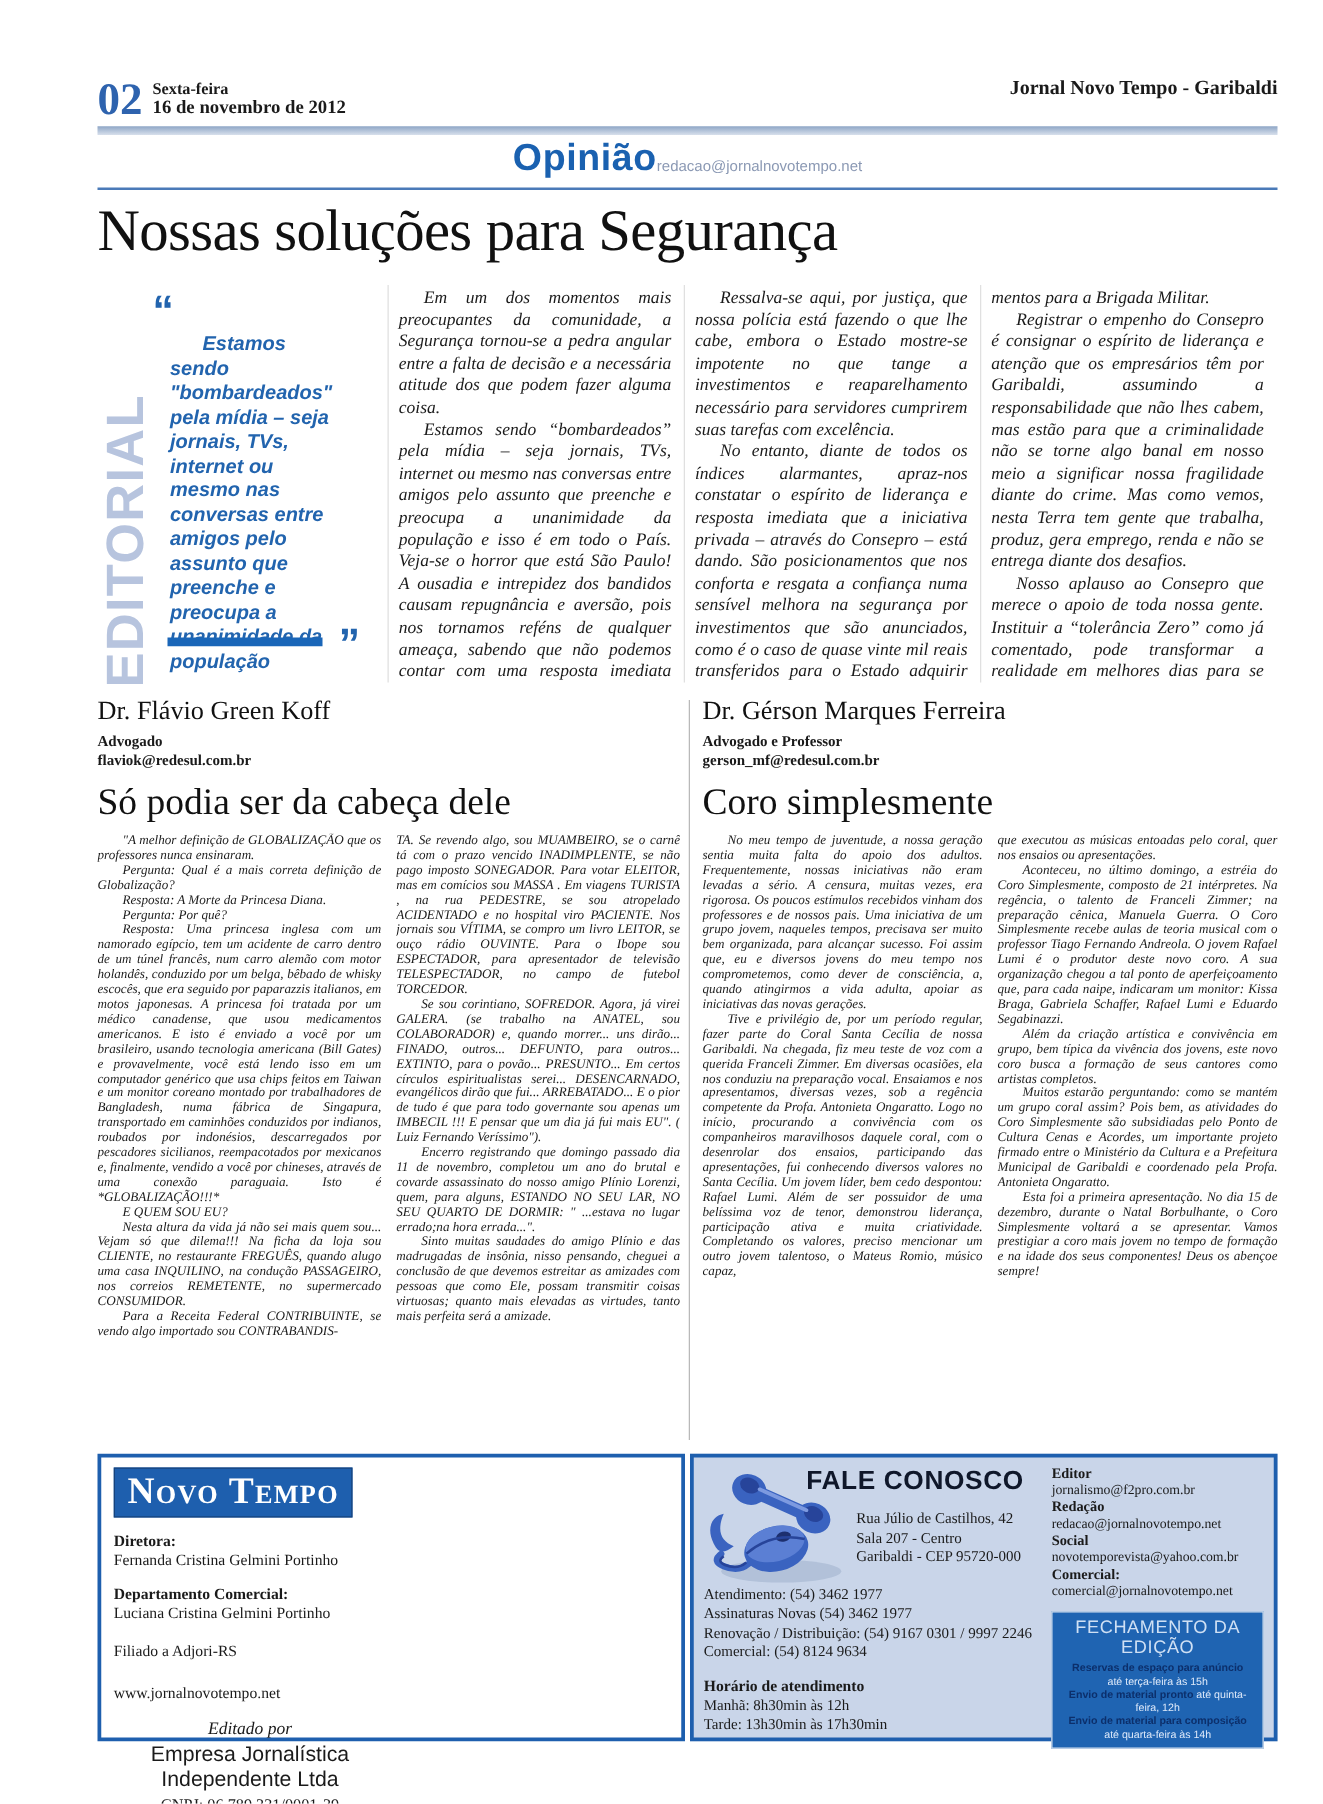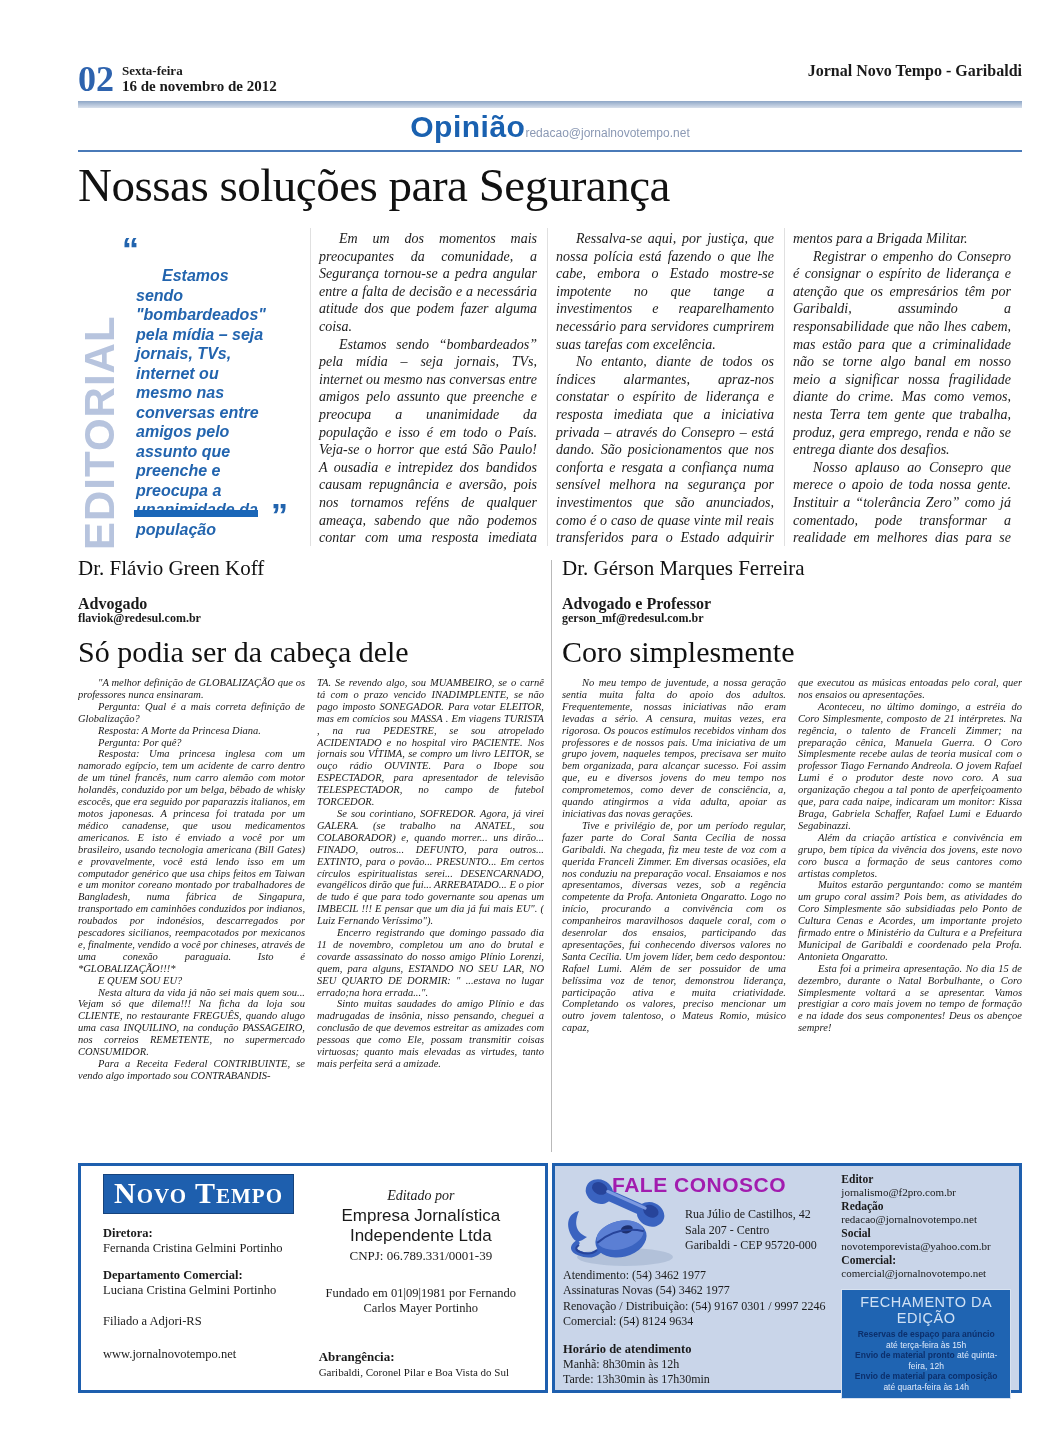--- a/index.html
+++ b/index.html
@@ -38,48 +38,48 @@
   .ed-col p, .body-col p { text-indent:20px; margin:0;font-style:italic; }
   .cont p:first-child { text-indent:0; }
 
   
   .articles { position:absolute; left:78px; top:556px; width:944px; height:600px; }
   .half { position:absolute; top:0; height:600px; }
   .half-left { left:0; width:466px; }
   .half-right { left:484px; width:460px; }
   .half-divider { position:absolute; left:473px; top:4px; width:1px; height:592px; background:#b9b9b9; }
   .author-name { font-size:21px; line-height:24px; color:#111; }
-  .author-role { font-size:16px; font-weight:bold; line-height:15px; margin-top:16px; }
+  .author-role { font-size:12px; font-weight:bold; line-height:15px; margin-top:6px; }
   .author-mail { font-size:12px; font-weight:bold; line-height:14px; }
   .art-title { font-size:30px; font-weight:normal; color:#111; margin-top:10px; margin-bottom:8px; }
   .cols { display:flex; gap:12px; }
   .body-col { width:50%; font-style:italic; font-size:10.5px; line-height:11.9px; text-align:justify; height:492px; overflow:hidden; }
 
   
   .footer-box { position:absolute; top:1163px; height:230px; border:3px solid #1e5fae; }
-  .fb-left { left:78px; width:470px; background:#fff; padding:8px 22px; display:flex; }
+  .fb-left { left:78px; width:470px; background:#fff; padding:8px 10px; display:flex;flex-direction:column; }
   .fb-left-col { width:230px; display:flex; flex-direction:column; }
   .nt-logo { display:inline-block; background:#1e5fae; border:1px solid #16437c; color:#fff; font-weight:bold;
         font-variant:small-caps; font-size:30px; line-height:34px; padding:1px 10px 3px 10px; letter-spacing:1px; width:fit-content; }
   .fb-label { font-size:12.5px; font-weight:bold; margin-top:12px; }
   .fb-text { font-size:12.5px; line-height:15px; }
   .fb-site { font-size:12.5px; margin-top:18px; }
   .fb-mid-col { width:218px; text-align:center; padding-top:14px; display:flex; flex-direction:column; }
   .editado { font-style:italic; font-size:14px; }
   .empresa { font-family:"Liberation Sans", sans-serif; font-size:17px; line-height:20px; margin-top:2px; }
   .cnpj { font-size:13px; margin-top:2px; }
   .fundado { font-size:12.5px; line-height:15px; margin-top:22px; }
   .abrang { text-align:left; margin-top:auto; padding-bottom:2px; }
   .abrang .fb-label { margin-top:0; font-size:13px; }
   .abrang .fb-text { font-size:11px; }
 
   .fb-right { left:552px; width:470px; background:#c9d5e9; padding:7px 8px; display:flex; gap:10px; }
   .fc-main { width:272px; position:relative; }
   .fc-img { position:absolute; left:0; top:0; width:116px; height:96px; }
-  .fc-title { margin-left:49px; font-family:"Liberation Sans", sans-serif; font-weight:bold; font-size:21px; color:#a21caf; letter-spacing:0.5px; }
+  .fc-title { margin-left:82px; font-family:"Liberation Sans", sans-serif; font-weight:bold; font-size:21px; color:#0f172a; letter-spacing:0.5px; }
   .fc-addr { margin-left:122px; font-size:12px; line-height:15.5px; margin-top:10px; }
   .fc-phones { margin-top:14px; font-size:12px; line-height:15.5px; }
   .fc-hours-title { font-size:12.5px; font-weight:bold; margin-top:12px; }
   .fc-hours { font-size:12px; line-height:15.5px; }
   .fc-right { width:172px; display:flex; flex-direction:column; }
   .fc-label { font-size:11.5px; font-weight:bold; line-height:13px; }
   .fc-mail { font-size:11px; line-height:13px; margin-bottom:1px; }
   .fech-box { margin-top:8px; background:#1f64b2; border:1px solid #d8e2f0; padding:4px 4px 6px 4px; text-align:center; }
   .fech-title { font-family:"Liberation Sans", sans-serif; font-size:14.5px; color:#cfe0f4; letter-spacing:0.5px; margin-bottom:3px; }
   .fech-line { font-family:"Liberation Sans", sans-serif; font-size:8.5px; line-height:10.5px; }

